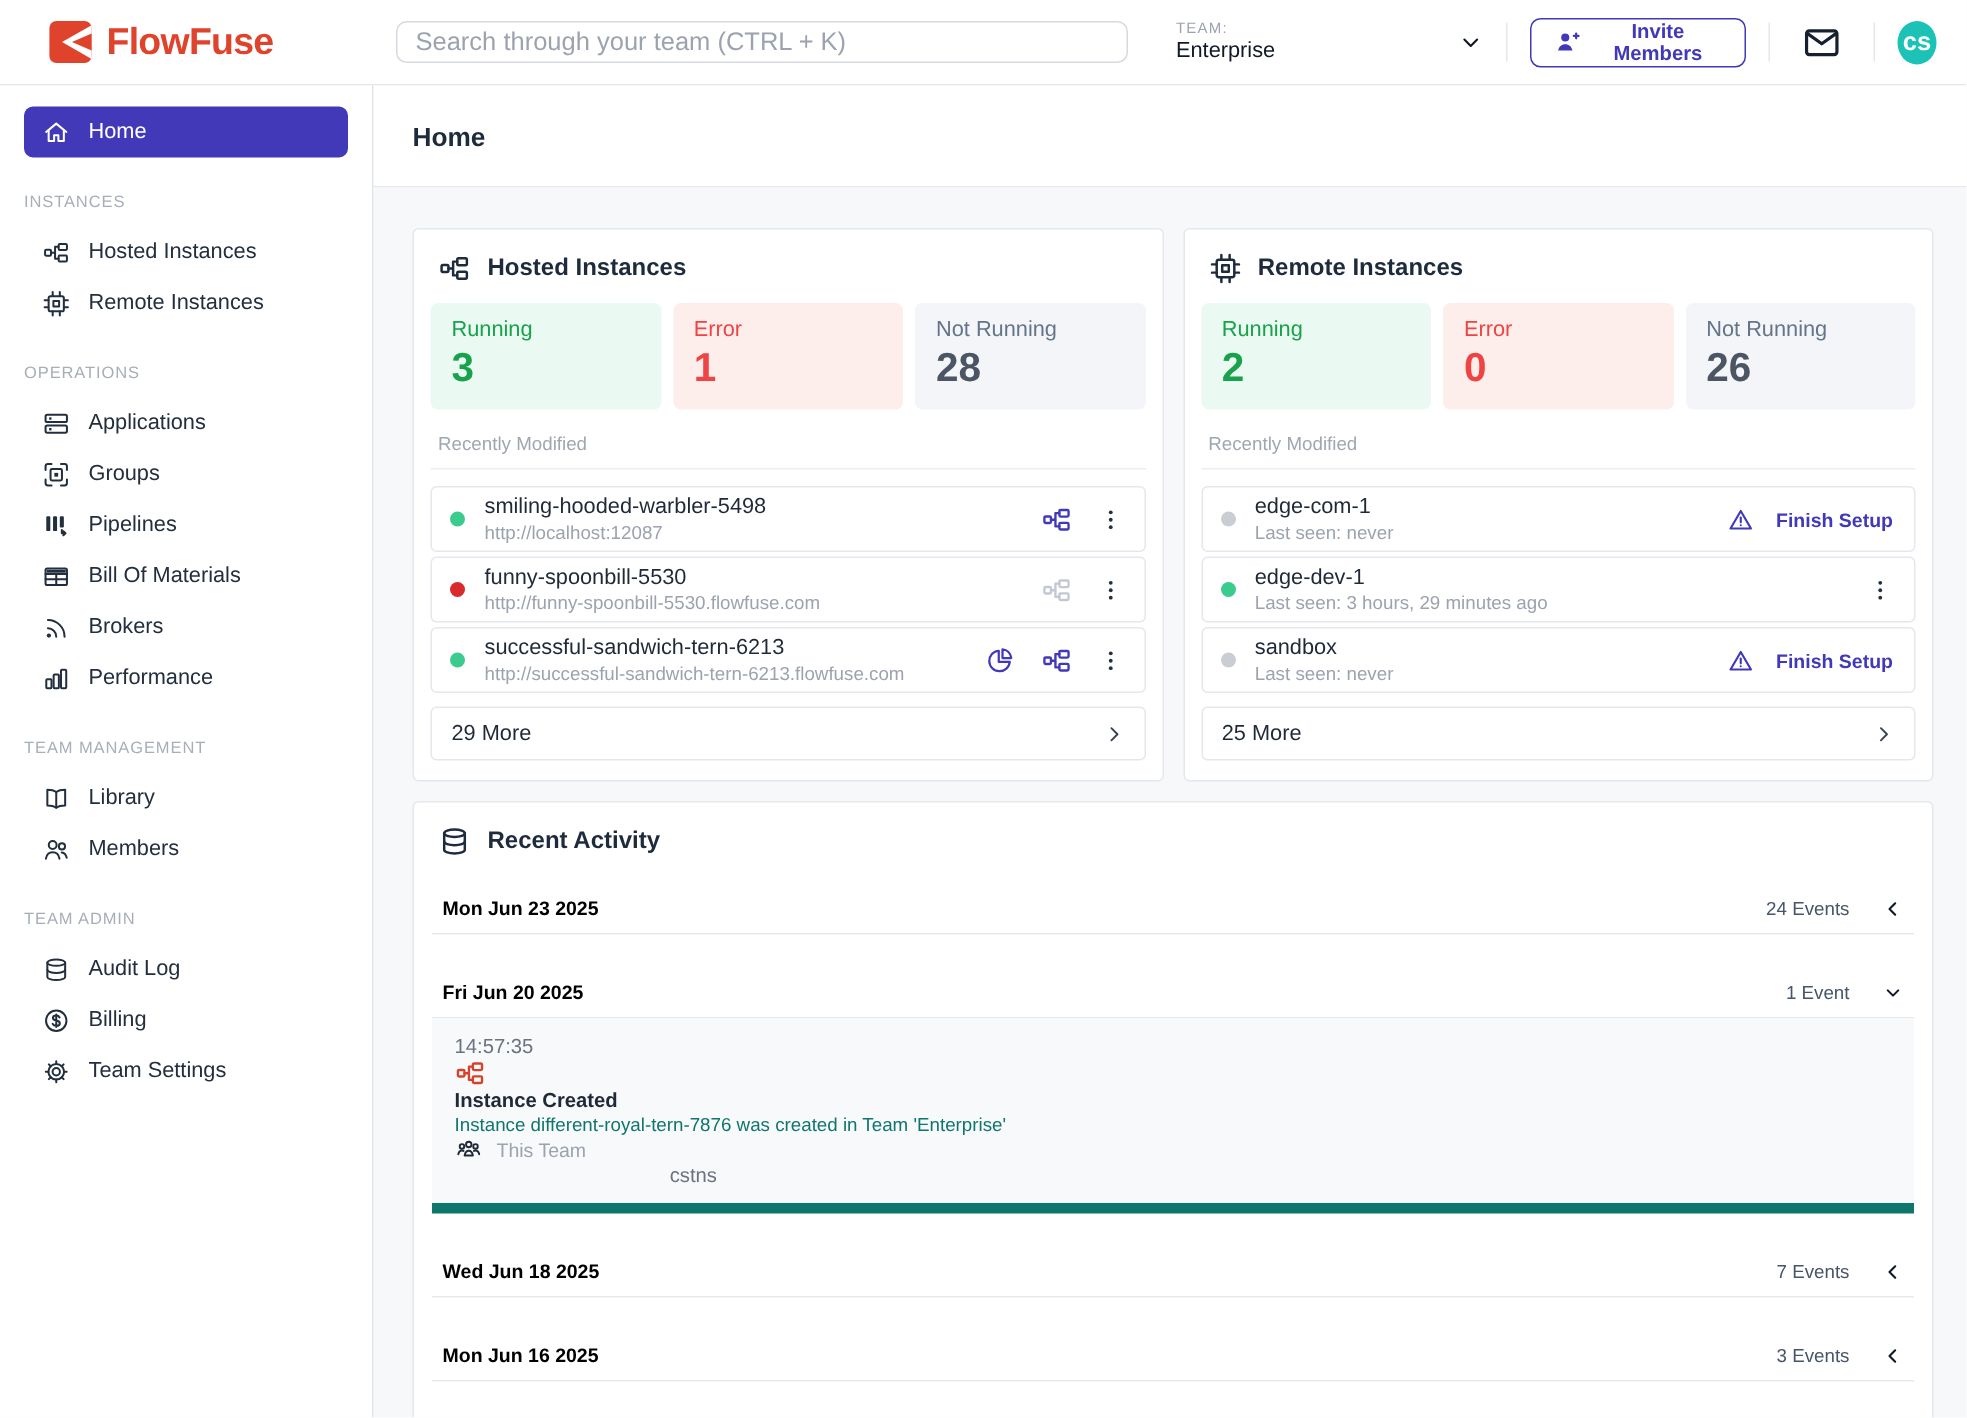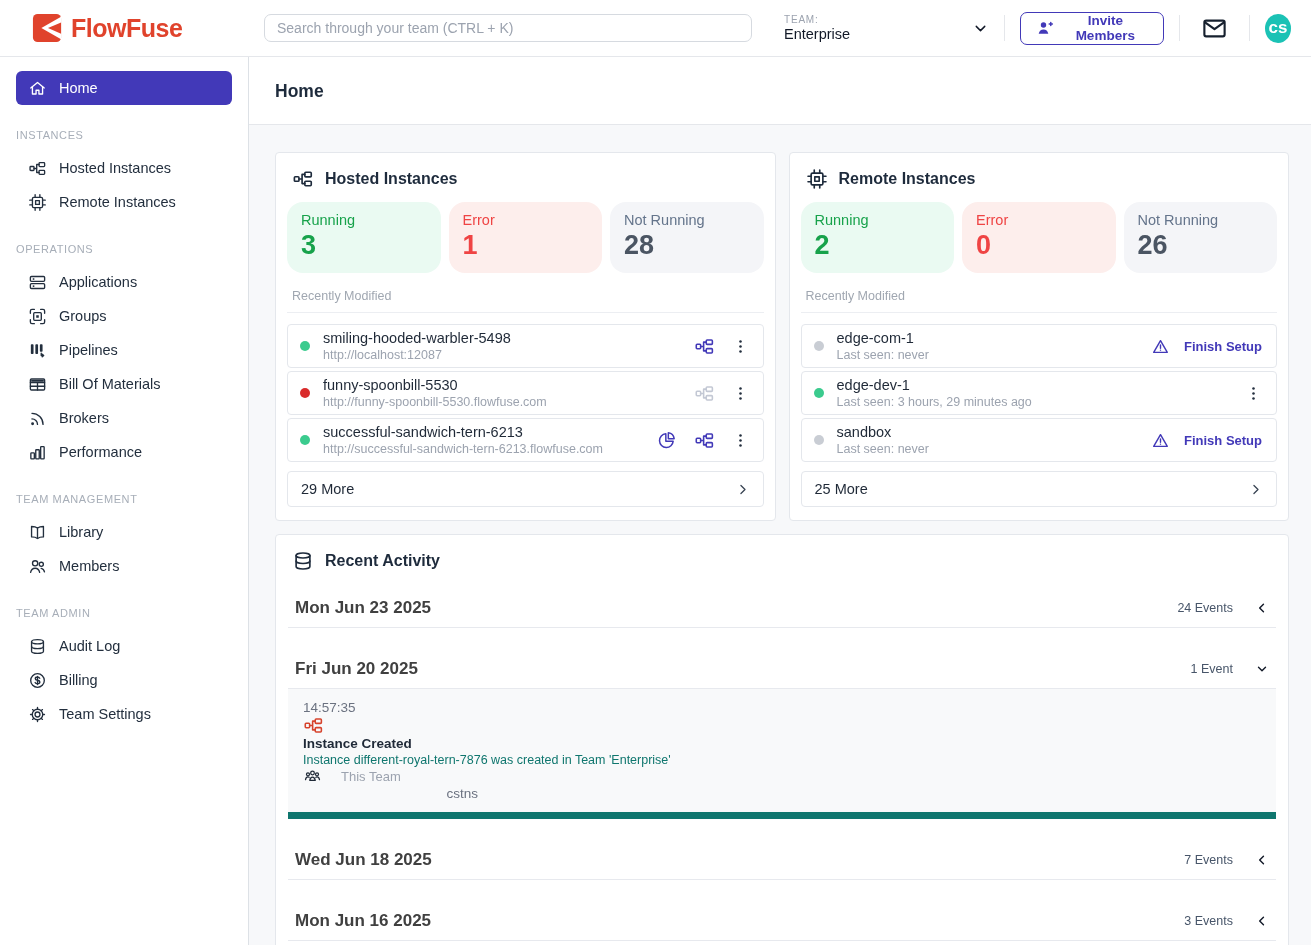--- a/index.html
+++ b/index.html
@@ -6,21 +6,21 @@
   html,body { width:1311px; height:945px; overflow:hidden; background:#fff;
     font-family:"Liberation Sans", sans-serif; color:#1F2937; }
 
   
   .topbar { height:57px; display:flex; align-items:center; background:#fff;
     border-bottom:1px solid #E5E7EB; padding:0 20px 0 32px; }
   .logo { display:flex; align-items:center; gap:9px; width:232px; flex:none; }
   .logo-text { font-size:25px; font-weight:bold; color:#E0432C; letter-spacing:-0.5px; }
   .search-wrap { flex:none; }
   .search-input { width:488px; height:28px; border:1px solid #D6DAE0; border-radius:7px;
-    padding:0 12px; font-size:14px; color:#1F2937; outline:none;
+    padding:0 12px; font-size:17px; color:#1F2937; outline:none;
     font-family:"Liberation Sans", sans-serif; }
   .search-input::placeholder { color:#9CA3AF; }
   .team-select { display:flex; align-items:center; margin-left:32px; width:228px;
     cursor:pointer; }
   .team-texts { flex:1; }
   .team-label { font-size:10px; color:#9CA3AF; letter-spacing:0.8px; }
   .team-name { font-size:14.5px; color:#111827; margin-top:1px; }
   .vdiv { width:1px; height:26px; background:#E5E7EB; margin:0 15px; flex:none; }
   .invite-btn { display:flex; align-items:center; gap:9px; height:33px; padding:0 15px;
     border:1.5px solid #4239B8; border-radius:7px; background:#fff; color:#4239B8;
@@ -50,21 +50,21 @@
   .content { flex:1; background:#F7F8FA; padding:27px 22px 18px 26px; overflow:hidden; }
   .top-grid { display:grid; grid-template-columns:1fr 1fr; gap:13px; }
 
   
   .card { background:#fff; border:1px solid #E4E7EC; border-radius:4px; }
   .card-header { display:flex; align-items:center; gap:11px; padding:15px 16px 12px;
     font-size:16px; font-weight:bold; color:#1E2B3C; }
   .card-header svg { color:#1E2B3C; flex:none; }
 
   .stats { display:flex; gap:8px; padding:0 11px; }
-  .stat { flex:1; border-radius:16px; padding:10px 14px 12px; }
+  .stat { flex:1; border-radius:5px; padding:10px 14px 12px; }
   .stat .lbl { font-size:14.5px; }
   .stat .val { font-size:27px; font-weight:bold; margin-top:2px; }
   .stat.running { background:#EAFAF2; } .stat.running .lbl,.stat.running .val { color:#17A24B; }
   .stat.error { background:#FDEEEC; } .stat.error .lbl,.stat.error .val { color:#EF4444; }
   .stat.notrunning { background:#F4F5F8; }
   .stat.notrunning .lbl { color:#64748B; } .stat.notrunning .val { color:#4B5563; }
 
   .rm-label { margin:16px 11px 0; padding:0 5px 9px; font-size:12.5px; color:#A0A7B1;
     border-bottom:1px solid #ECEEF2; }
   .rows { padding:11px 11px 0; }
@@ -90,31 +90,31 @@
     font-size:14.5px; color:#1F2937; cursor:pointer; background:#fff; }
   .more-row svg { color:#374151; }
 
   
   .activity-card { margin-top:13px; }
   .groups { padding:4px 12px 26px; }
   .group { margin-bottom:21px; }
   .group:last-child { margin-bottom:1px; }
   .group-head { display:flex; align-items:center; padding:10px 7px 9px;
     border-bottom:1px solid #E7E9EE; cursor:pointer; }
-  .g-date { font-weight:bold; font-size:17px; color:#404040; flex:1; }
+  .g-date { font-weight:bold; font-size:13px; color:#000000; flex:1; }
   .g-count { font-size:12.5px; color:#475569; }
   .g-chev { margin-left:22px; color:#111827; display:flex; align-items:center; }
   .event { display:flex; align-items:flex-start; background:#F8F9FA; padding:11px 15px;
     border-bottom:7px solid #0f766e;flex-direction:column; }
   .e-time { width:70px; flex:none; font-size:13.5px; color:#6B7280; }
   .e-icon { color:#D6432C; margin-right:15px; display:flex; flex:none; }
   .e-main { flex:1; min-width:0; }
   .e-title { font-weight:bold; font-size:13.5px; color:#1F2937; }
   .e-desc { font-size:12.5px; color:#0f766e; margin-top:2px; }
-  .e-scope { display:flex; align-items:center; gap:19px; font-size:13px; color:#9CA3AF;
+  .e-scope { display:flex; align-items:center; gap:9px; font-size:13px; color:#9CA3AF;
     flex:none; }
   .e-scope svg { color:#1F2937; }
   .e-user { width:175px; flex:none; text-align:right; font-size:13.5px; color:#6B7280; }
 </style>
 </head>
 <body>
 
 <svg width="0" height="0" style="position:absolute">
   <defs>
     <symbol id="i-nodes" viewBox="0 0 24 24">

